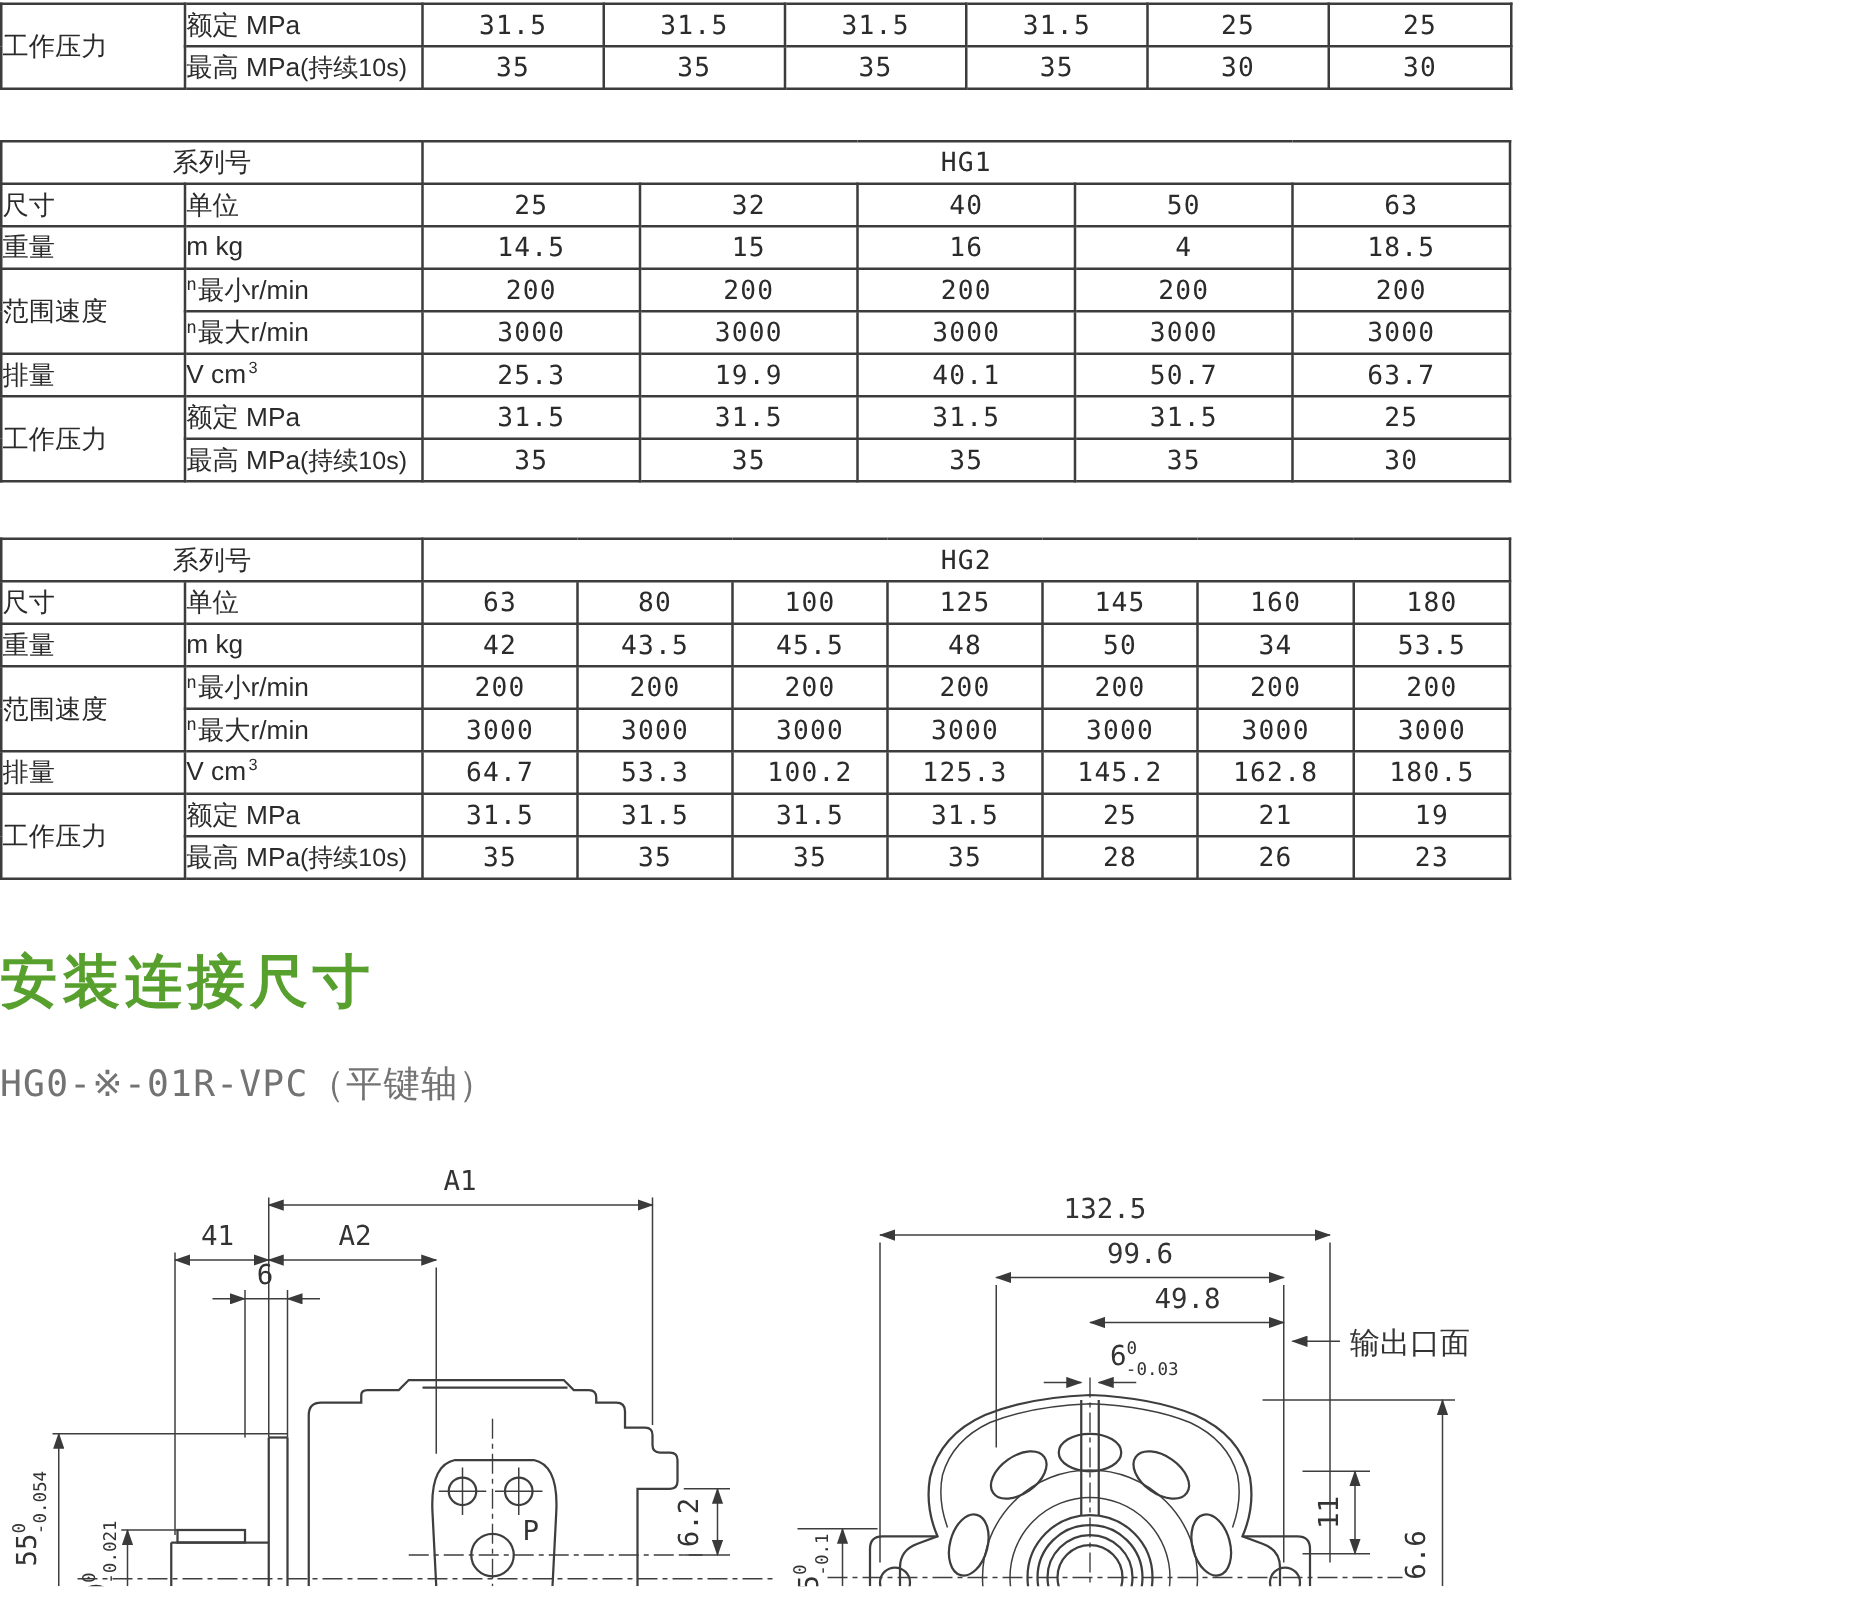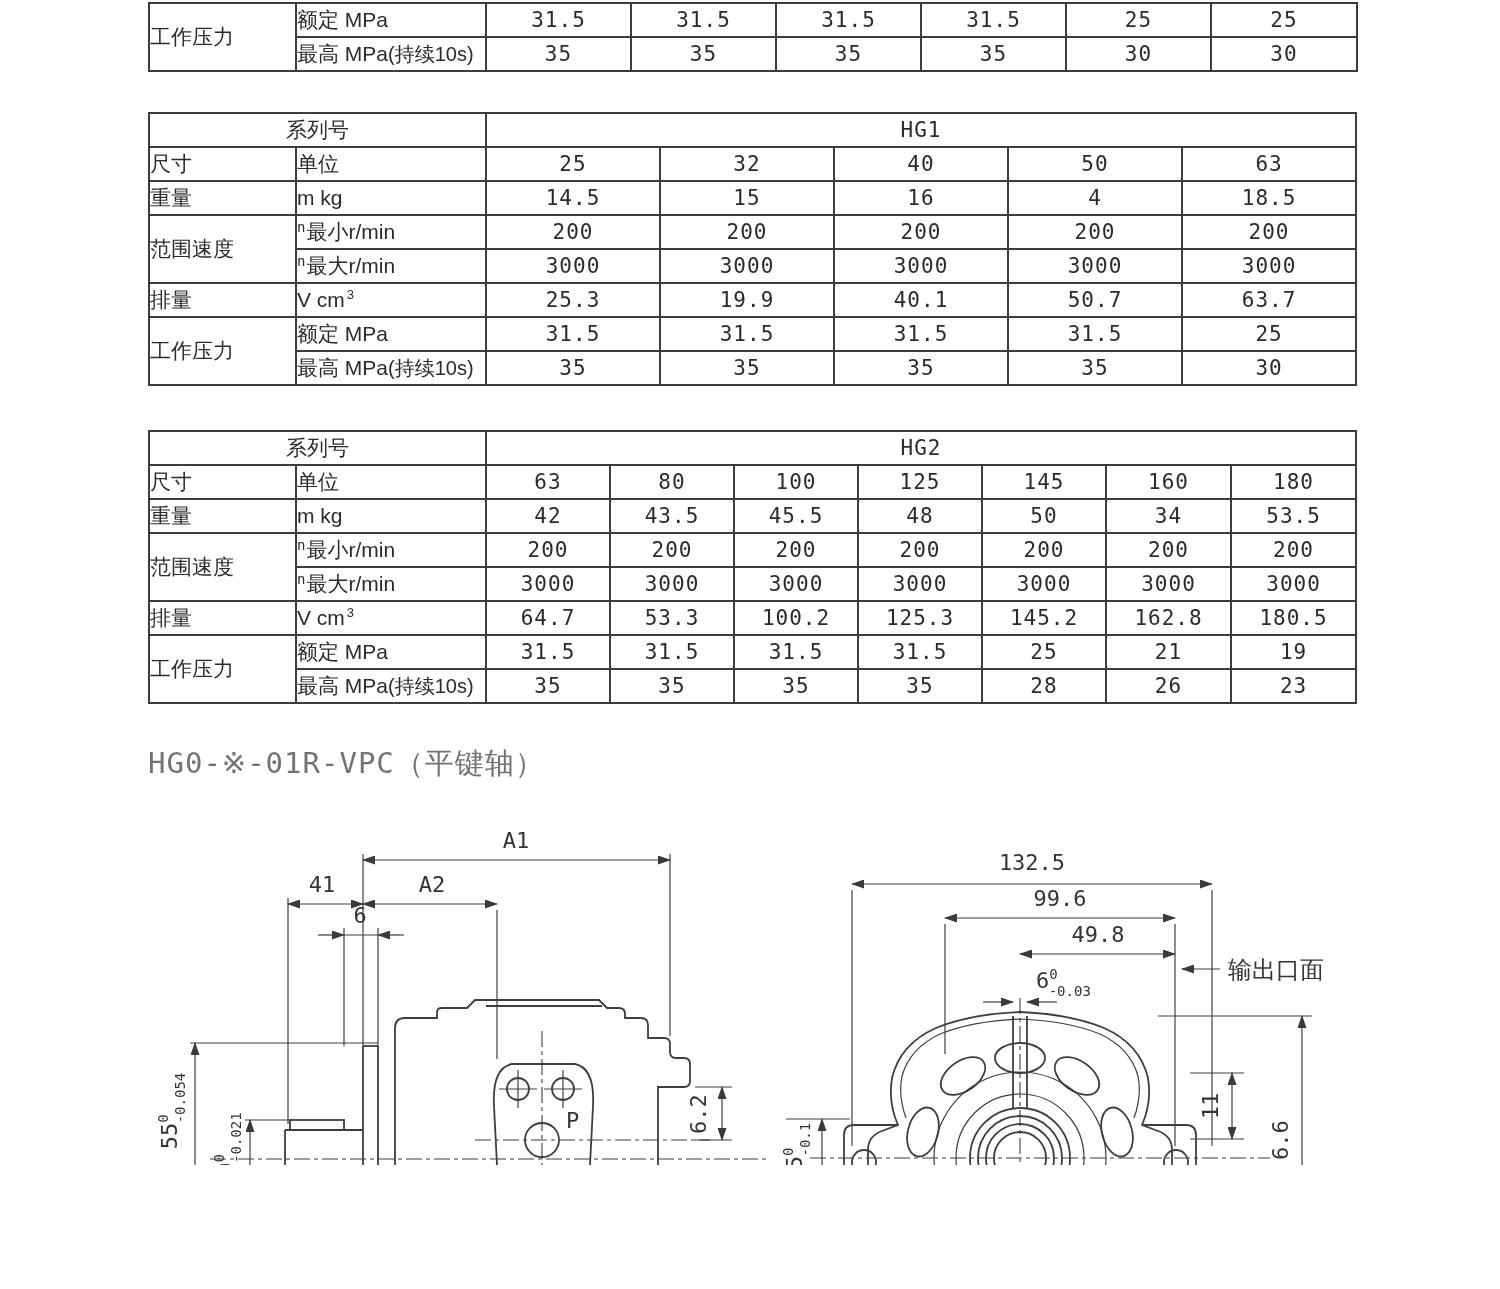--- a/index.html
+++ b/index.html
@@ -1,20 +1,20 @@
 <!DOCTYPE html>
 <html><head>
 <meta charset="utf-8">
 <style>
   html,body{margin:0;padding:0;}
   body{
     width:1500px;height:1289px;background:#ffffff;overflow:hidden;
     font-family:"Liberation Sans","DejaVu Sans",sans-serif;color:#2b2b2b;
   }
-  .content{position:relative;margin-left:148px;width:1300px;}
+  .content{position:relative;width:1300px;}
   table.spec{border-collapse:collapse;table-layout:fixed;width:1209px;background:#fff;}
   table.spec td{
     border:2px solid #3c3c3c;height:32px;padding:0;font-size:21px;
     vertical-align:middle;white-space:nowrap;overflow:hidden;
   }
   td.lbl{text-align:left;padding-left:12px;}
   td.val,td.ser{
     text-align:center;font-family:"DejaVu Sans Mono","DejaVu Sans",monospace;
     letter-spacing:1px;
   }
@@ -250,20 +250,21 @@
       <td class="val">35</td>
       <td class="val">35</td>
       <td class="val">35</td>
       <td class="val">28</td>
       <td class="val">26</td>
       <td class="val">23</td>
     </tr>
   </tbody>
     </table>
 
+  <h1 class="h-green">安装连接尺寸</h1>
   <div class="subtitle">HG0-※-01R-VPC（平键轴）</div>
 
   <div class="drawing-wrap">
   <svg width="1350" height="359" viewBox="0 0 1350 359">
     <defs>
       <marker id="ae" markerWidth="13" markerHeight="9" refX="12" refY="4.5" orient="auto" markerUnits="userSpaceOnUse">
         <path d="M0,0 L13,4.5 L0,9 z" fill="#3a3a3a"></path>
       </marker>
       <marker id="as" markerWidth="13" markerHeight="9" refX="1" refY="4.5" orient="auto" markerUnits="userSpaceOnUse">
         <path d="M13,0 L0,4.5 L13,9 z" fill="#3a3a3a"></path>

